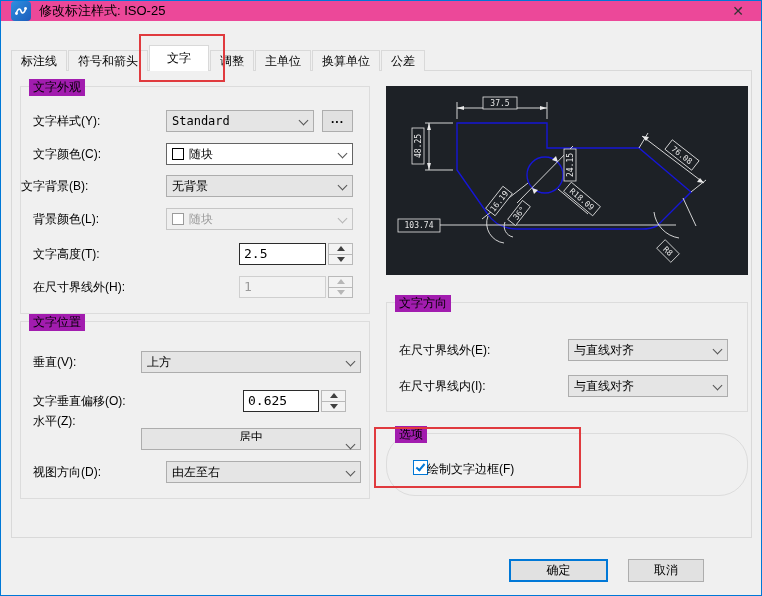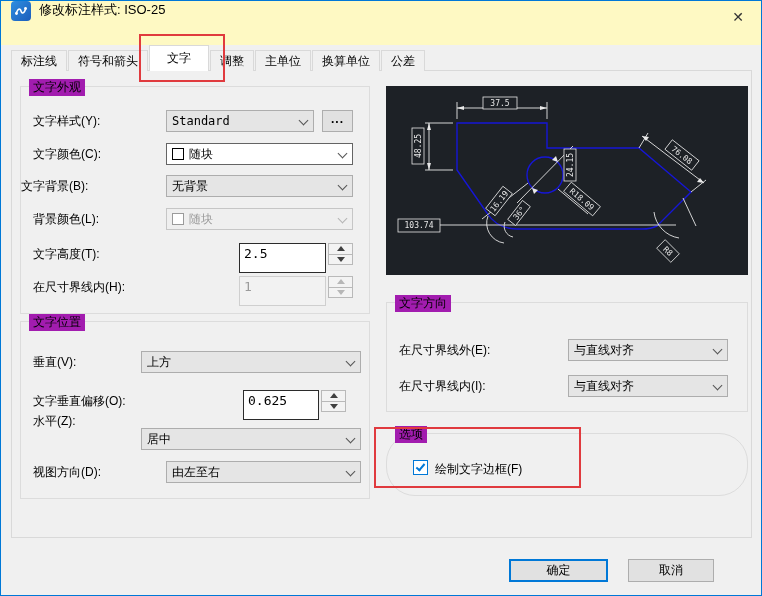--- a/index.html
+++ b/index.html
@@ -2,21 +2,21 @@
 <html><head>
 <meta charset="utf-8">
 <style>
   * { margin:0; padding:0; box-sizing:border-box; }
   html,body { background:#cfd8dc; font-family:"Liberation Sans", sans-serif; }
   .window {
     position:relative; width:762px; height:596px; background:#f0f0f0;
     border:1px solid #0078d7; overflow:hidden; font-size:12px; color:#000;
   }
   
-  .titlebar { position:absolute; left:0; top:0; width:100%; height:44px; background:#fef9c3; display:flex; align-items:flex-start; }
+  .titlebar { position:absolute; left:0; top:0; width:100%; height:20px; background:#ec4899; display:flex; align-items:center; }
   .app-icon { width:20px; height:20px; margin-left:10px; border-radius:4px;
     background:linear-gradient(135deg,#2e8fe0,#1b5dbb); display:flex; align-items:center; justify-content:center; }
   .title-text { margin-left:8px; font-size:13px; color:#000; }
   .close-btn { margin-left:auto; width:46px; height:31px; display:flex; align-items:center; justify-content:center;
     font-size:14px; color:#333; cursor:default; }
   
   .tabstrip { position:absolute; left:10px; top:44px; height:26px; display:flex; align-items:flex-end; z-index:3; }
   .tab { height:21px; line-height:20px; padding:0 9px; background:#f0f0f0; border:1px solid #d9d9d9;
     border-bottom:none; margin-right:1px; color:#000; }
   .tab.selected { height:26px; line-height:24px; background:#fff; padding:0 17px; border-color:#d9d9d9; position:relative; z-index:4; }
@@ -35,21 +35,21 @@
   .combo .val { white-space:nowrap; overflow:hidden; }
   .combo .val.mono { font-family:"DejaVu Sans Mono", monospace; }
   .chev { margin-left:auto; width:8px; height:8px; position:relative; flex:none; }
   .chev::before { content:""; position:absolute; left:0; top:0; width:6px; height:6px;
     border-right:1px solid #555; border-bottom:1px solid #555; transform:rotate(45deg); }
   .combo.disabled .chev::before { border-color:#b5b5b5; }
   .swatch { width:12px; height:12px; background:#fff; border:1px solid #000; margin-right:5px; flex:none; }
   .combo.disabled .swatch { border-color:#9b9b9b; }
   
   .spin { position:absolute; height:22px; display:flex; }
-  .spin .field { height:30px; background:#fff; border:1px solid #2b2b2b; padding:2px 4px 0;
+  .spin .field { height:22px; background:#fff; border:1px solid #2b2b2b; padding:2px 4px 0;
     font-family:"DejaVu Sans Mono", monospace; font-size:13px; }
   .spin .btns { width:25px; height:22px; margin-left:2px; display:flex; flex-direction:column; }
   .spin .sbtn { flex:1; background:#f3f3f3; border:1px solid #b9b9b9; display:flex; align-items:center; justify-content:center; }
   .spin .sbtn + .sbtn { border-top:none; }
   .tri-up { width:0; height:0; border-left:4px solid transparent; border-right:4px solid transparent; border-bottom:5px solid #404040; }
   .tri-down { width:0; height:0; border-left:4px solid transparent; border-right:4px solid transparent; border-top:5px solid #404040; }
   .spin.disabled .field { background:#f2f2f2; border-color:#cfcfcf; color:#9b9b9b; }
   .spin.disabled .tri-up { border-bottom-color:#b7b7b7; }
   .spin.disabled .tri-down { border-top-color:#b7b7b7; }
   
@@ -154,21 +154,21 @@
           <div class="sbtn">
               <span class="tri-up"></span>
             </div>
           <div class="sbtn">
               <span class="tri-down"></span>
             </div>
         </div>
       </div>
 
       <div class="row" style="left:12px; top:189px;">
-          <span class="lbl">在尺寸界线内(H):</span>
+          <span class="lbl">在尺寸界线外(H):</span>
         </div>
       <div class="spin disabled" style="left:218px; top:189px;">
         <div class="field" style="width:87px;">1</div>
         <div class="btns">
           <div class="sbtn">
               <span class="tri-up"></span>
             </div>
           <div class="sbtn">
               <span class="tri-down"></span>
             </div>
@@ -198,21 +198,21 @@
             </div>
           <div class="sbtn">
               <span class="tri-down"></span>
             </div>
         </div>
       </div>
 
       <div class="row" style="left:12px; top:88px;align-items:center;">
           <span class="lbl">水平(Z):</span>
         </div>
-      <div class="combo" style="left:120px; top:106px; width:220px;">
+      <div class="combo" style="left:120px; top:106px; width:220px;flex-direction:column;">
         <span class="val">居中</span>
         <span class="chev"></span>
       </div>
 
       <div class="row" style="left:12px; top:139px;">
           <span class="lbl">视图方向(D):</span>
         </div>
       <div class="combo" style="left:145px; top:139px; width:195px;">
         <span class="val">由左至右</span>
         <span class="chev"></span>
@@ -318,26 +318,26 @@
         <span class="val">与直线对齐</span>
         <span class="chev"></span>
       </div>
     </div>
 
     <div class="groupbox" style="left:374px; top:362px; width:362px; height:63px;border-radius:29px;">
       <span class="gtitle">选项</span>
       <div class="checkbox" style="left:26px; top:26px;">
         <span class="checkmark"></span>
       </div>
-      <div class="row" style="left:48px; top:24px;justify-content:flex-end;">
+      <div class="row" style="left:40px; top:24px;justify-content:flex-end;">
         <span class="lbl">绘制文字边框(F)</span>
       </div>
     </div>
 
   </div>
 
   <div class="annotation" style="left:138px; top:33px; width:86px; height:48px;"></div>
   <div class="annotation" style="left:373px; top:426px; width:207px; height:61px;"></div>
 
   <div class="btn default" style="left:508px; top:558px; width:99px;">确定</div>
-  <div class="btn" style="left:627px; top:558px; width:86px;">取消</div>
+  <div class="btn" style="left:627px; top:558px; width:76px;">取消</div>
 
 </div>
 
 </body></html>

